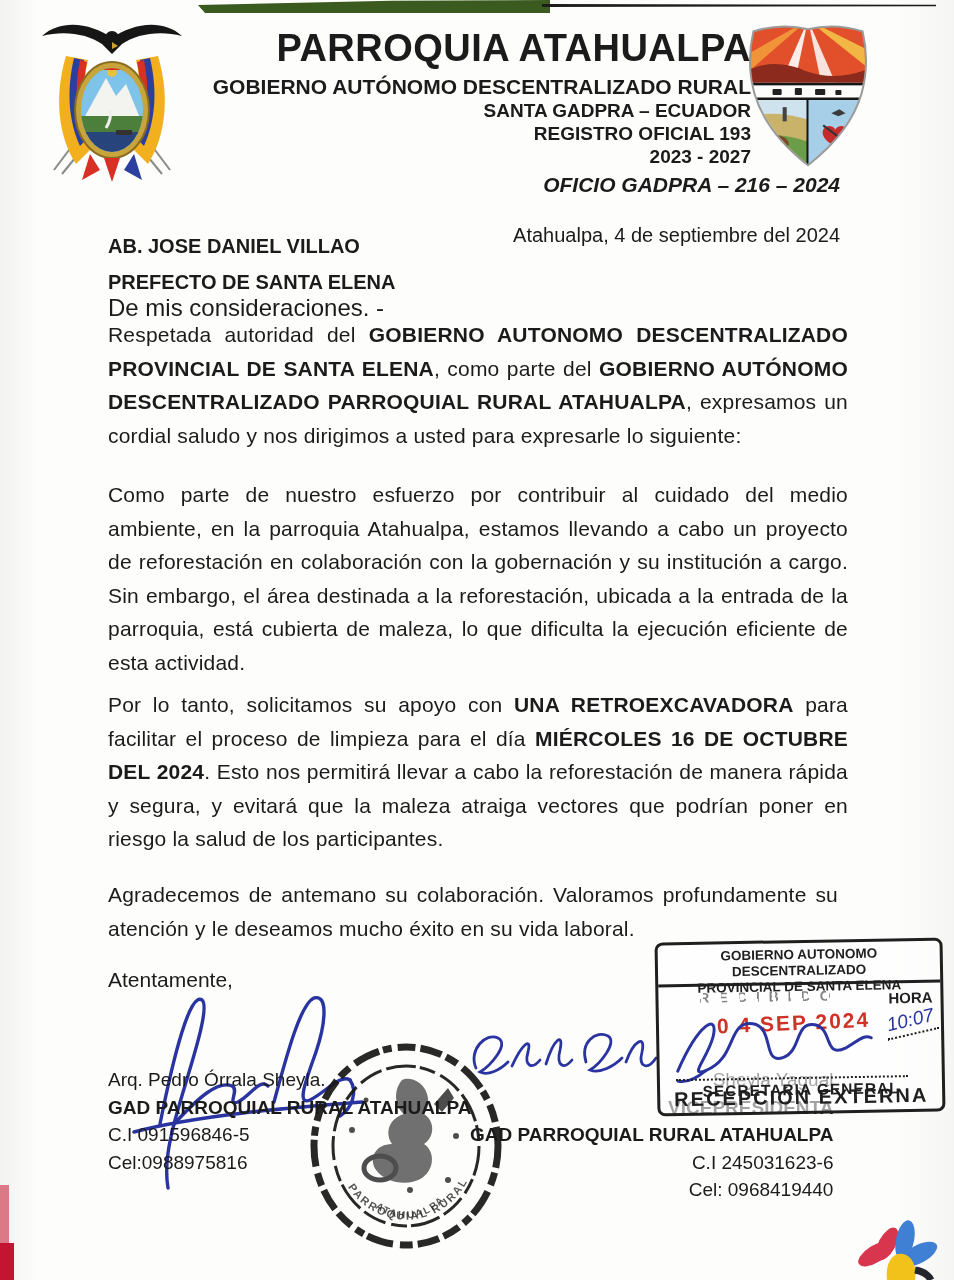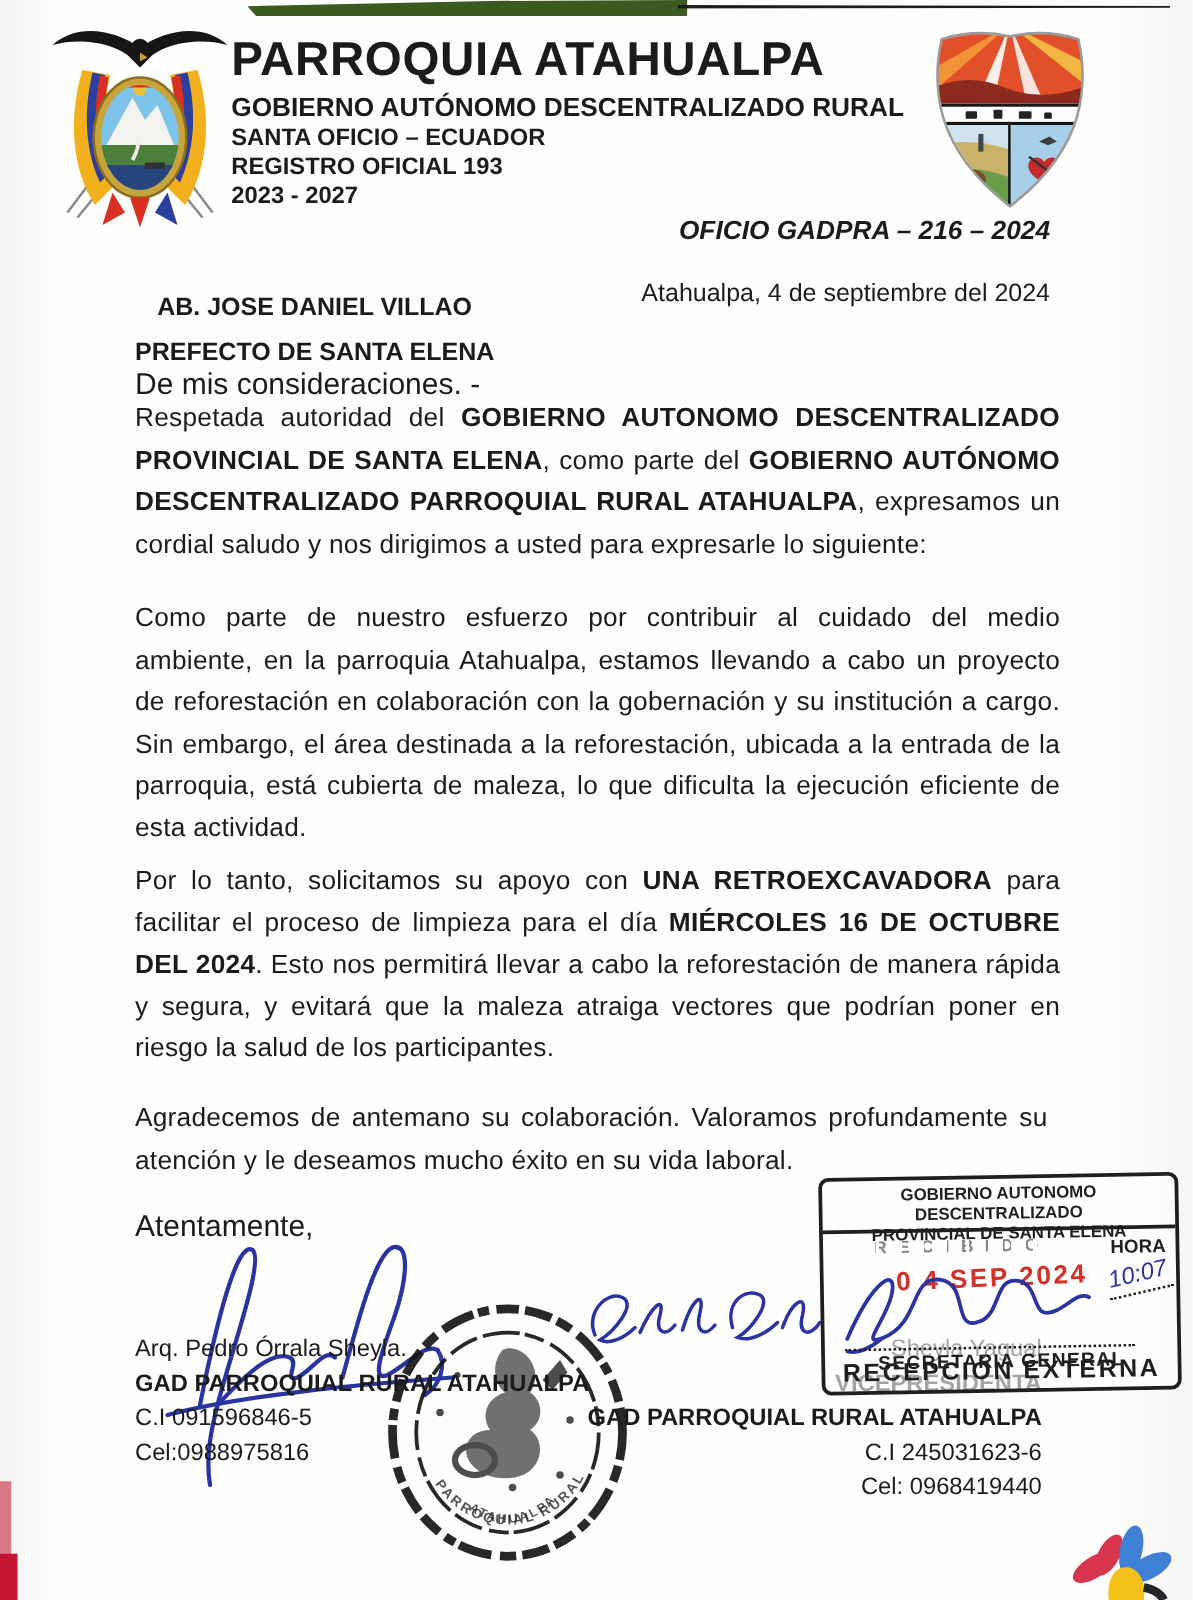--- a/index.html
+++ b/index.html
@@ -18,33 +18,33 @@
     background:
       linear-gradient(90deg, rgba(0,0,0,0.045) 0, rgba(0,0,0,0) 40px),
       linear-gradient(270deg, rgba(0,0,0,0.03) 0, rgba(0,0,0,0) 60px);
   }
   
   .green-band { left:198px; top:0; width:352px; height:13px; background:#3a5a20;
     clip-path:polygon(0 38%, 55% 6%, 100% 0, 100% 100%, 2% 100%); }
   .black-line { left:542px; top:4px; width:394px; height:3px; background:#1d1d1d;
     clip-path:polygon(0 0,100% 25%,100% 75%,0 100%); }
   
-  .hdr-center { left:185px; top:26px; width:566px; text-align:left; }
+  .hdr-center { left:185px; top:26px; width:566px; text-align:right; }
   .hdr-title { font-size:38px; font-weight:bold; letter-spacing:.5px; line-height:44px; }
   .hdr-sub1 { font-size:21px; font-weight:bold; margin-top:4px; line-height:25px; }
   .hdr-sub { font-size:19px; font-weight:bold; line-height:23px; }
   .ref-block { left:420px; top:172px; width:420px; text-align:right; }
   .ref-oficio { font-size:21px; font-weight:bold; font-style:italic; line-height:26px; }
   .ref-date { font-size:20px; line-height:26px;margin-top:24px; }
   
-  .recipient { left:108px; top:228px; font-size:20px; font-weight:bold; line-height:36px;text-align:center; }
+  .recipient { left:108px; top:228px; font-size:20px; font-weight:bold; line-height:36px; }
   .salutation { left:108px; top:294px; font-size:24px; }
   .para { left:108px; width:740px; font-size:21px; line-height:33.5px;
     text-align:justify; letter-spacing:.2px; }
-  .closing { left:108px; top:968px; font-size:24px; }
+  .closing { left:108px; top:968px; font-size:21px; }
   
   .sigcol { font-size:19px; line-height:27.5px; }
   .sig-left { left:108px; top:1066px; }
   .sig-right { left:470px; top:1066px;text-align:right; }
   
   .seal { left:306px; top:1040px; }
   
   .rstamp { left:656px; top:940px; width:288px; height:174px;
     border:3px solid #1f1f1f; border-radius:8px; transform:rotate(-1deg);
     color:#1f1f1f; background:rgba(255,255,255,.6); }
@@ -145,21 +145,21 @@
     <path d="M92,108 c-5,-7 -15,-2 -12,6 c2,6 12,11 12,11 c0,0 10,-5 12,-11 c3,-8 -7,-13 -12,-6 Z" fill="#c62b2b"></path>
     <line x1="80" y1="104" x2="104" y2="122" stroke="#333" stroke-width="2"></line>
     <path d="M88,92 l8,-4 6,4 -7,3 Z" fill="#3b3b3b"></path>
     <line x1="64.5" y1="79" x2="64.5" y2="150" stroke="#161616" stroke-width="2"></line>
   </g>
 </svg>
 
 <div class="abs hdr-center">
   <div class="hdr-title">PARROQUIA ATAHUALPA</div>
   <div class="hdr-sub1">GOBIERNO AUTÓNOMO DESCENTRALIZADO RURAL</div>
-  <div class="hdr-sub">SANTA OFICIO – ECUADOR</div>
+  <div class="hdr-sub">SANTA GADPRA – ECUADOR</div>
   <div class="hdr-sub">REGISTRO OFICIAL 193</div>
   <div class="hdr-sub">2023 - 2027</div>
 </div>
 
 <div class="abs ref-block">
   <div class="ref-oficio">OFICIO GADPRA – 216 – 2024</div>
   <div class="ref-date">Atahualpa, 4 de septiembre del 2024</div>
 </div>
 
 <div class="abs recipient">

